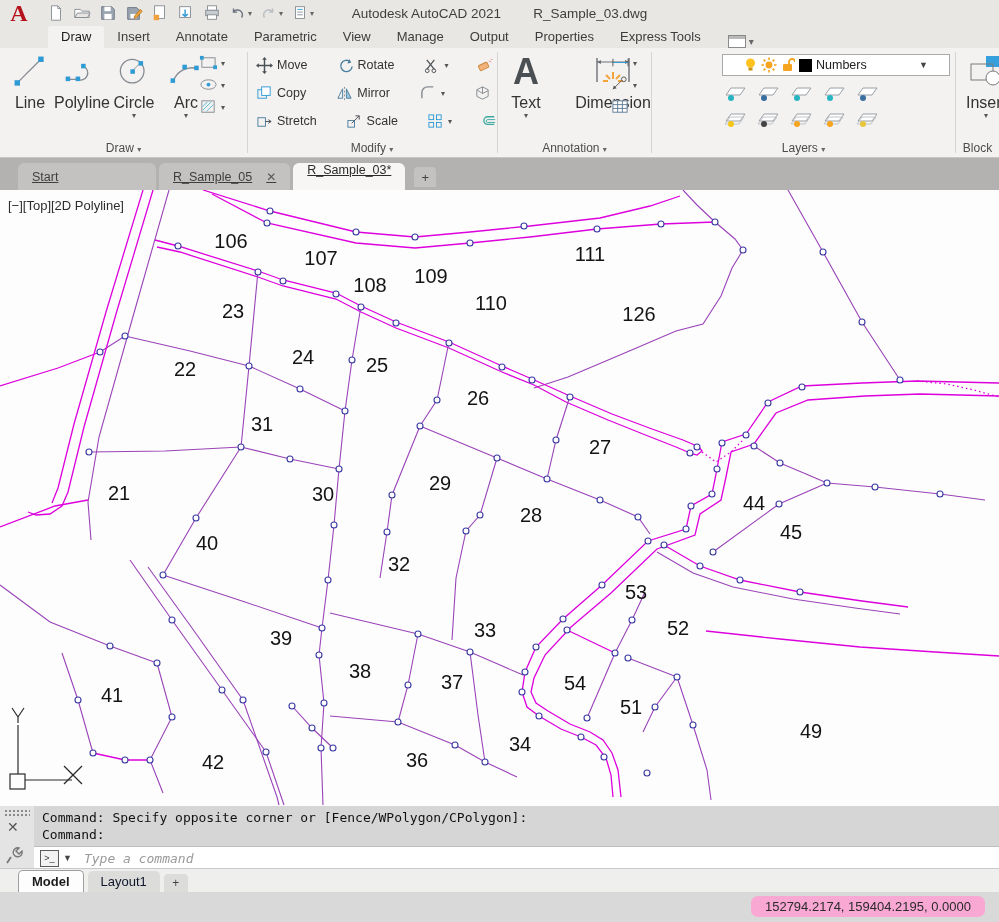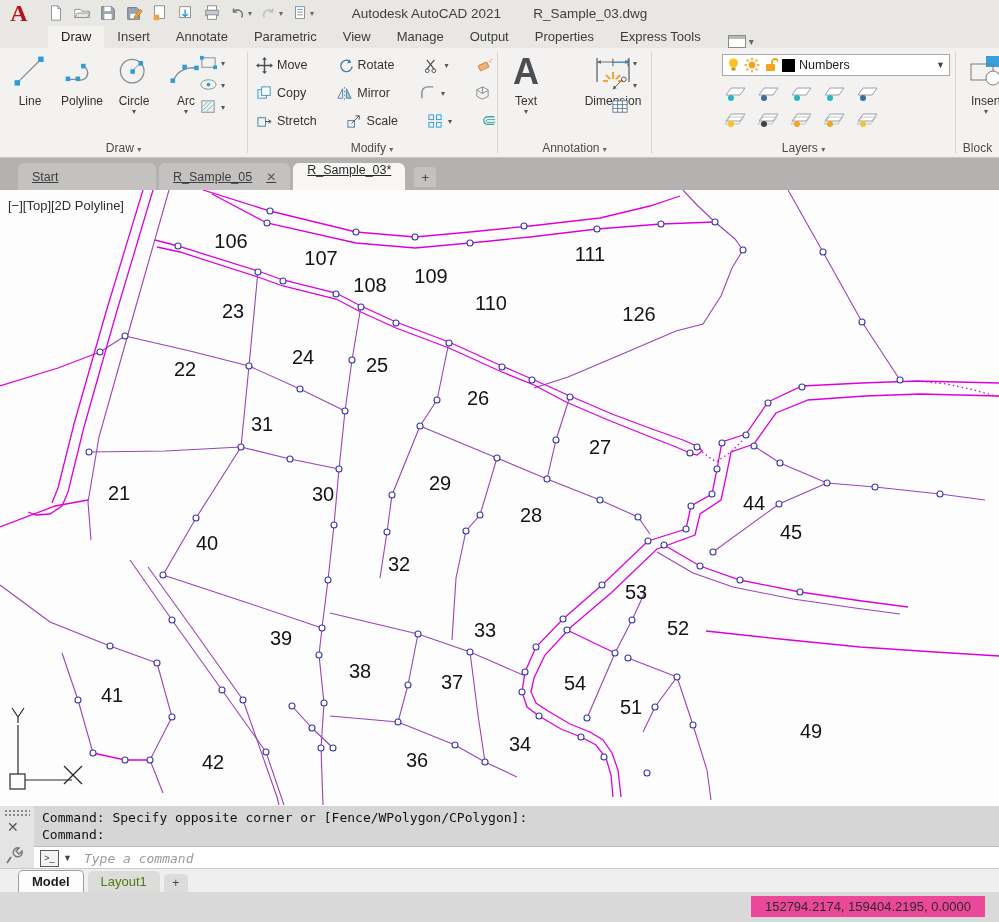--- a/index.html
+++ b/index.html
@@ -25,34 +25,34 @@
   #ribbon-extra .panelbox{width:16px;height:11px;border:1px solid #8a8a8a;background:#fff;position:relative;}
   #ribbon-extra .panelbox:before{content:"";position:absolute;left:0;top:0;right:0;height:3px;background:#b9b9b9;}
   
   #ribbon{top:48px;height:110px;background:#f4f2f0;border-bottom:1px solid #c9c6c2;box-sizing:border-box;}
   .panel{position:absolute;top:0;height:109px;}
   .panel-sep{position:absolute;top:4px;bottom:4px;width:1px;background:#d8d5d1;}
   .panel-label{position:absolute;left:0;right:0;bottom:2px;text-align:center;font-size:12px;color:#4c4c4c;}
   .panel-label .dd{font-size:8px;color:#666;}
   .bigbtn{display:flex;flex-direction:column;align-items:center;width:52px;padding-top:3px;}
   .bigbtn svg{width:40px;height:42px;}
-  .bigbtn .blabel{font-size:12px;color:#333;margin-top:1px;white-space:nowrap;}
+  .bigbtn .blabel{font-size:16px;color:#333;margin-top:1px;white-space:nowrap;}
   .bigbtn .dd{font-size:8px;color:#555;line-height:7px;}
   .smallcol{display:flex;flex-direction:column;justify-content:flex-start;gap:4px;padding-top:6px;}
   .smallbtn{display:flex;align-items:center;gap:3px;}
   .smallbtn svg{width:20px;height:18px;}
   .smallbtn .dd{font-size:8px;color:#555;}
   .modrow{display:flex;align-items:center;height:28px;gap:21px;}
   .modbtn{display:flex;align-items:center;gap:4px;padding:0 4px;}
   .modbtn svg{width:17px;height:17px;}
   .modbtn .blabel{font-size:12.5px;color:#333;white-space:nowrap;}
   .modbtn .dd{font-size:8px;color:#555;}
   
   #layer-dropdown{position:absolute;left:70px;top:6px;width:228px;height:22px;background:#fff;
-     border:1px solid #abaaa8;display:flex;align-items:center;gap:4px;padding:0 4px;box-sizing:border-box;}
+     border:1px solid #abaaa8;display:flex;align-items:center;gap:4px;padding:0 21px;box-sizing:border-box;}
   #layer-dropdown .val{font-size:12.5px;color:#222;flex:1;}
   #layer-dropdown .dd{font-size:9px;color:#444;}
   .lgrid-row{position:absolute;left:72px;display:flex;gap:9px;}
   .lgrid-row svg{width:24px;height:19px;}
   #block-panel{overflow:hidden;}
   
   #filetabs{top:158px;height:32px;background:#b3b2b1;display:flex;align-items:flex-end;padding-left:18px;box-sizing:border-box;}
   .ftab{height:27px;display:flex;align-items:center;padding:0 14px;font-size:12.5px;color:#3e3e3e;
         background:#c3c2c1;border-radius:6px 6px 0 0;margin-right:3px;gap:14px;text-decoration:underline;}
   .ftab.start{width:110px;}
@@ -76,29 +76,29 @@
   #cmd-hist{position:absolute;left:34px;top:0;right:0;height:40px;background:#d6d6d6;
      font-family:"DejaVu Sans Mono",monospace;font-size:13px;color:#111;padding:3px 8px;box-sizing:border-box;line-height:17px;}
   #cmd-input{position:absolute;left:34px;top:40px;right:0;height:22px;background:#fff;border-top:1px solid #bdbdbd;
      display:flex;align-items:center;padding-left:6px;gap:4px;}
   #cmd-prompt-icon{width:17px;height:15px;border:1px solid #5a5a5a;background:#f2f2f2;font-size:9px;color:#333;
      display:flex;align-items:center;justify-content:center;}
   #cmd-input .dd{font-size:9px;color:#444;}
   #cmd-placeholder{font-family:"DejaVu Sans Mono",monospace;font-style:italic;font-size:13px;color:#9a9a9a;margin-left:8px;}
   
   #modelrow{top:868px;height:24px;background:#efefee;border-top:1px solid #c9c9c9;display:flex;align-items:flex-end;padding-left:18px;box-sizing:border-box;}
-  .mtab{height:21px;display:flex;align-items:center;padding:0 13px;font-size:13px;color:#4d7c0f;
+  .mtab{height:21px;display:flex;align-items:center;padding:0 13px;font-size:13px;color:#0f172a;
         background:#dcdcdb;border-radius:5px 5px 0 0;margin-right:4px;}
   .mtab.active{background:#fdfdfd;border:1px solid #9f9f9f;border-bottom:none;font-weight:bold;color:#1c1c1c;}
   .mtab-add{width:24px;height:18px;background:#dcdcdb;border-radius:4px 4px 0 0;display:flex;align-items:center;
         justify-content:center;font-size:12px;color:#444;margin-bottom:0;}
   
   #statusbar{top:892px;height:30px;background:#d9d9d9;}
-  #coords{position:absolute;right:14px;top:4px;height:21px;background:#ec4899;display:flex;align-items:center;
-     padding:0 14px;font-size:13px;color:#2b2b2b;}
+  #coords{position:absolute;right:14px;top:4px;height:21px;background:#f9a8d4;display:flex;align-items:center;
+     padding:0 14px;font-size:13px;color:#2b2b2b;border-radius:7px;}
 </style>
 </head>
 <body>
 
 <div class="band" id="titlebar">
   <div id="app-logo">A</div>
   <div id="qat">
       <div class="qat-btn">
         <svg viewBox="0 0 20 20">
           <path d="M5 2h7l3 3v13H5z" fill="#fff" stroke="#858b91"></path>

